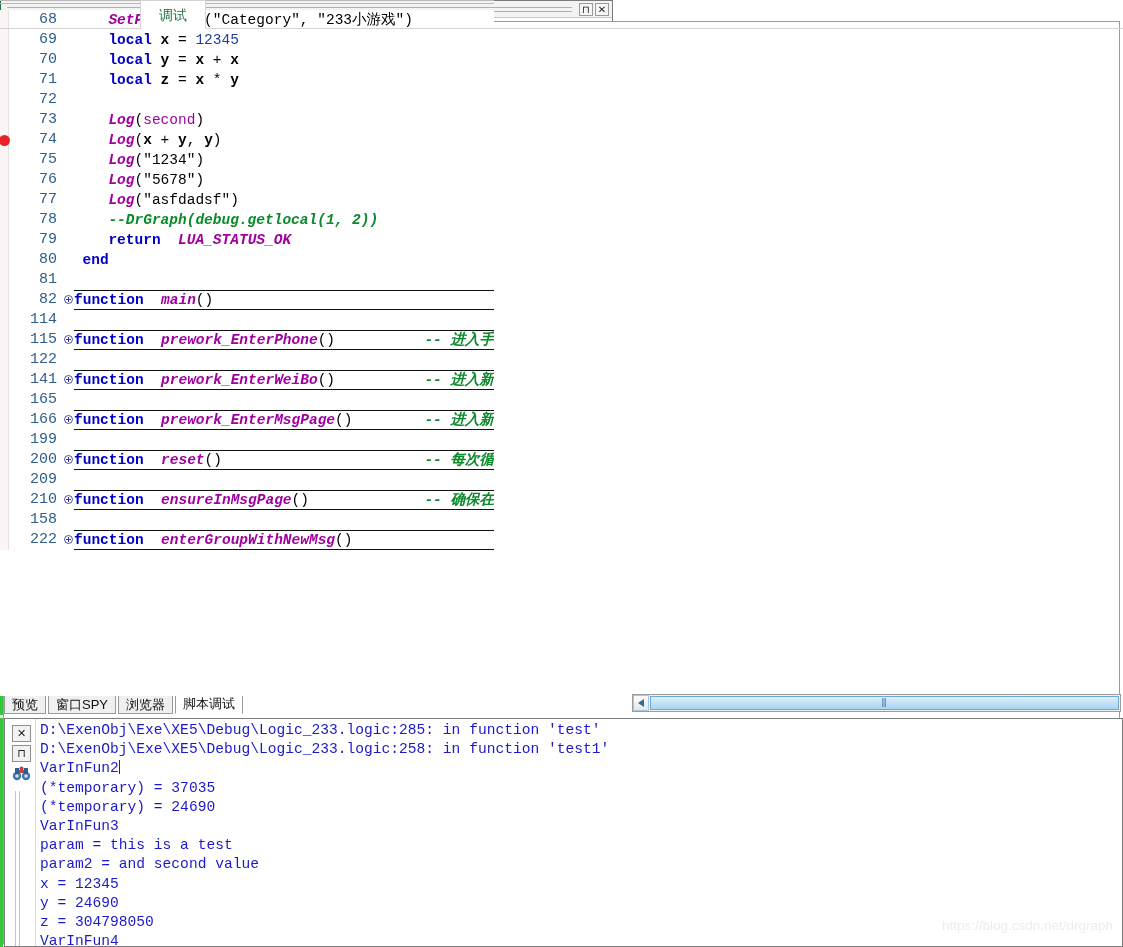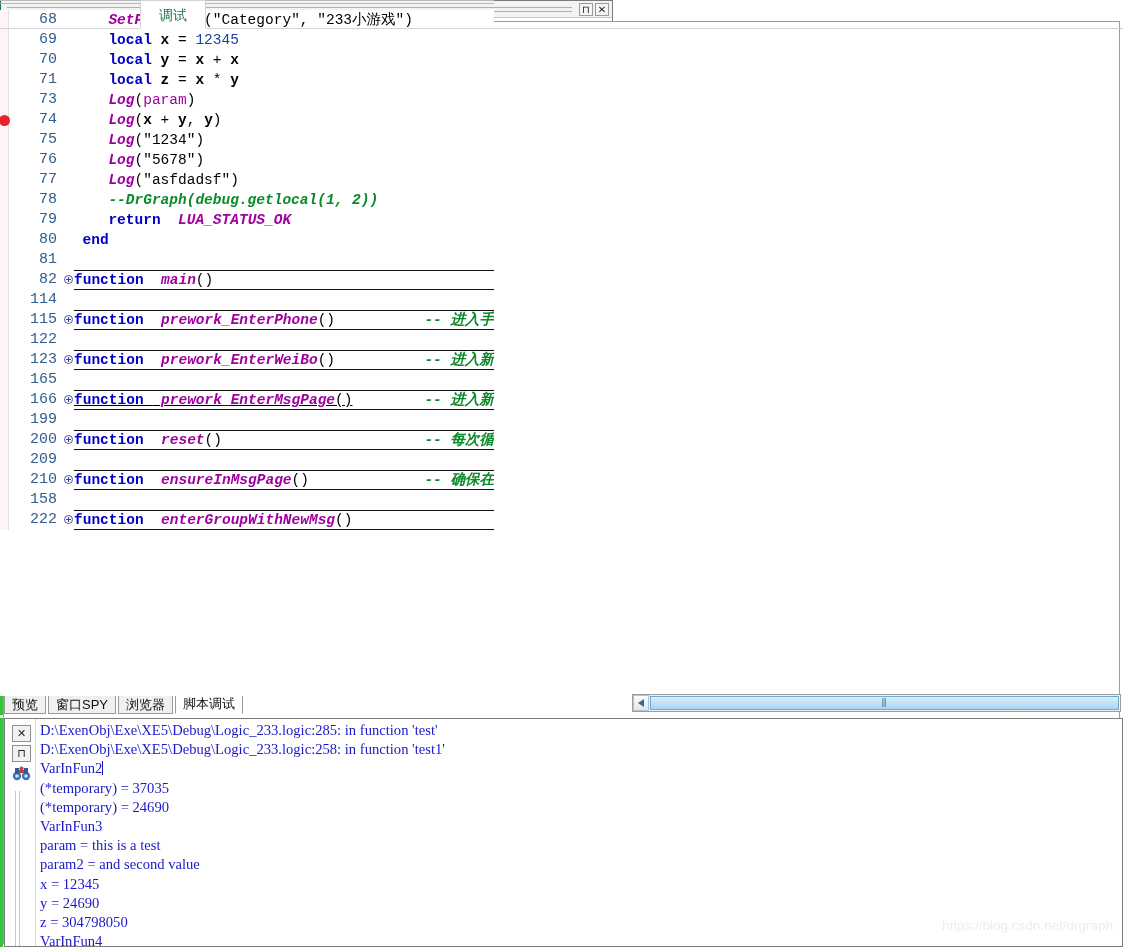--- a/index.html
+++ b/index.html
@@ -115,21 +115,21 @@
 
   
   #console { position:absolute; left:4px; top:718px; width:1119px; height:229px; border:1px solid #7b7b7b; background:#fff; }
   #consoleLeft { position:absolute; left:0; top:0; width:31px; height:227px; background:#fff; border-right:1px solid #d8d8d8;}
   .cbtn { position:absolute; left:7px; width:19px; height:17px; border:1px solid #8f8f8f; background:#f2f2f2;
           display:flex; align-items:center; justify-content:center; font-size:11px; color:#222; }
   .consolePipes { position:absolute; left:10px; top:72px; width:10px; height:155px; }
   .consolePipes i { position:absolute; top:0; bottom:0; width:1px; background:#c6c6c6; }
 
   #consoleText { position:absolute; left:32px; top:0; right:0; bottom:0; overflow:hidden;
-                 font-family:Liberation Serif, serif; font-size:14.6px; line-height:19.2px;
+                 font-family:Liberation Mono, monospace; font-size:14.6px; line-height:19.2px;
                  color:#1b19c8; padding:2px 0 0 3px; white-space:pre; }
   #consoleText .line { height:19.2px; }
   .caret-bar { display:inline-block; width:1px; height:14px; background:#1b19c8; vertical-align:-2px;}
 
   
   .greenedge { position:absolute; left:0; width:3px; background:#35c63b; }
 
   #watermark { position:absolute; right:10px; top:918px; font-size:13.5px; color:#ececec;
                font-family:"Liberation Sans", sans-serif; }
 </style>
@@ -414,23 +414,29 @@
           <div class="code"><span style="padding-left: 34.4px;"><span class="kw">local </span><span class="var">y</span><span class="op"> = </span><span class="var">x</span><span class="op"> + </span><span class="var">x</span></span></div>
         </div>
         <div class="crow">
           <div class="bpbar"></div>
           <div class="gutter">71</div>
           <div class="foldbar"></div>
           <div class="code"><span style="padding-left: 34.4px;"><span class="kw">local </span><span class="var">z</span><span class="op"> = </span><span class="var">x</span><span class="op"> * </span><span class="var">y</span></span></div>
         </div>
         <div class="crow">
           <div class="bpbar"></div>
+          <div class="gutter">72</div>
+          <div class="foldbar"></div>
+          <div class="code"><span style="padding-left: 34.4px;"></span></div>
+        </div>
+        <div class="crow">
+          <div class="bpbar"></div>
           <div class="gutter">73</div>
           <div class="foldbar"></div>
-          <div class="code"><span style="padding-left: 34.4px;"><span class="fn">Log</span><span class="op">(</span><span class="fnplain">param</span><span class="op">)</span></span></div>
+          <div class="code"><span style="padding-left: 34.4px;"><span class="fn">Log</span><span class="op">(</span><span class="fnplain">second</span><span class="op">)</span></span></div>
         </div>
         <div class="crow">
           <div class="bpbar">
             <div class="bpdot" style="left: -1px;"></div>
           </div>
           <div class="gutter">74</div>
           <div class="foldbar"></div>
           <div class="code"><span style="padding-left: 34.4px;"><span class="fn">Log</span><span class="op">(</span><span class="var">x</span><span class="op"> + </span><span class="var">y</span><span class="op">, </span><span class="var">y</span><span class="op">)</span></span></div>
         </div>
         <div class="crow">
@@ -502,21 +508,21 @@
           <div class="code fnline-wrap"><span style="padding-left: 0px; text-align: right;"><span class="kw">function </span><span class="fn"> prework_EnterPhone</span><span class="op">()</span></span><div class="rule"></div><span class="cmt trailing-cmt">-- 进入手</span></div>
         </div>
         <div class="crow">
           <div class="bpbar"></div>
           <div class="gutter">122</div>
           <div class="foldbar"></div>
           <div class="code"><span style="padding-left: 0px;"></span></div>
         </div>
         <div class="crow">
           <div class="bpbar"></div>
-          <div class="gutter">123</div>
+          <div class="gutter">141</div>
           <div class="foldbar"><svg width="9" height="9" viewBox="0 0 9 9" style="vertical-align:-1px">
               <circle cx="4.5" cy="4.5" r="4" fill="#fff" stroke="#3b3b9c" stroke-width="0.9"></circle>
               <line x1="2" y1="4.5" x2="7" y2="4.5" stroke="#3b3b9c" stroke-width="1"></line>
               <line x1="4.5" y1="2" x2="4.5" y2="7" stroke="#3b3b9c" stroke-width="1"></line>
             </svg></div>
           <div class="code fnline-wrap"><span style="padding-left: 0px;"><span class="kw">function </span><span class="fn"> prework_EnterWeiBo</span><span class="op">()</span></span><div class="rule"></div><span class="cmt trailing-cmt">-- 进入新</span></div>
         </div>
         <div class="crow">
           <div class="bpbar"></div>
           <div class="gutter">165</div>
@@ -524,21 +530,21 @@
           <div class="code"><span style="padding-left: 0px;"></span></div>
         </div>
         <div class="crow">
           <div class="bpbar"></div>
           <div class="gutter">166</div>
           <div class="foldbar"><svg width="9" height="9" viewBox="0 0 9 9" style="vertical-align:-1px">
               <circle cx="4.5" cy="4.5" r="4" fill="#fff" stroke="#3b3b9c" stroke-width="0.9"></circle>
               <line x1="2" y1="4.5" x2="7" y2="4.5" stroke="#3b3b9c" stroke-width="1"></line>
               <line x1="4.5" y1="2" x2="4.5" y2="7" stroke="#3b3b9c" stroke-width="1"></line>
             </svg></div>
-          <div class="code fnline-wrap"><span style="padding-left: 0px; text-decoration: underline;"><span class="kw">function </span><span class="fn"> prework_EnterMsgPage</span><span class="op">()</span></span><div class="rule"></div><span class="cmt trailing-cmt">-- 进入新</span></div>
+          <div class="code fnline-wrap"><span style="padding-left: 0px;"><span class="kw">function </span><span class="fn"> prework_EnterMsgPage</span><span class="op">()</span></span><div class="rule"></div><span class="cmt trailing-cmt">-- 进入新</span></div>
         </div>
         <div class="crow">
           <div class="bpbar"></div>
           <div class="gutter">199</div>
           <div class="foldbar"></div>
           <div class="code"><span style="padding-left: 0px;"></span></div>
         </div>
         <div class="crow">
           <div class="bpbar"></div>
           <div class="gutter">200</div>

